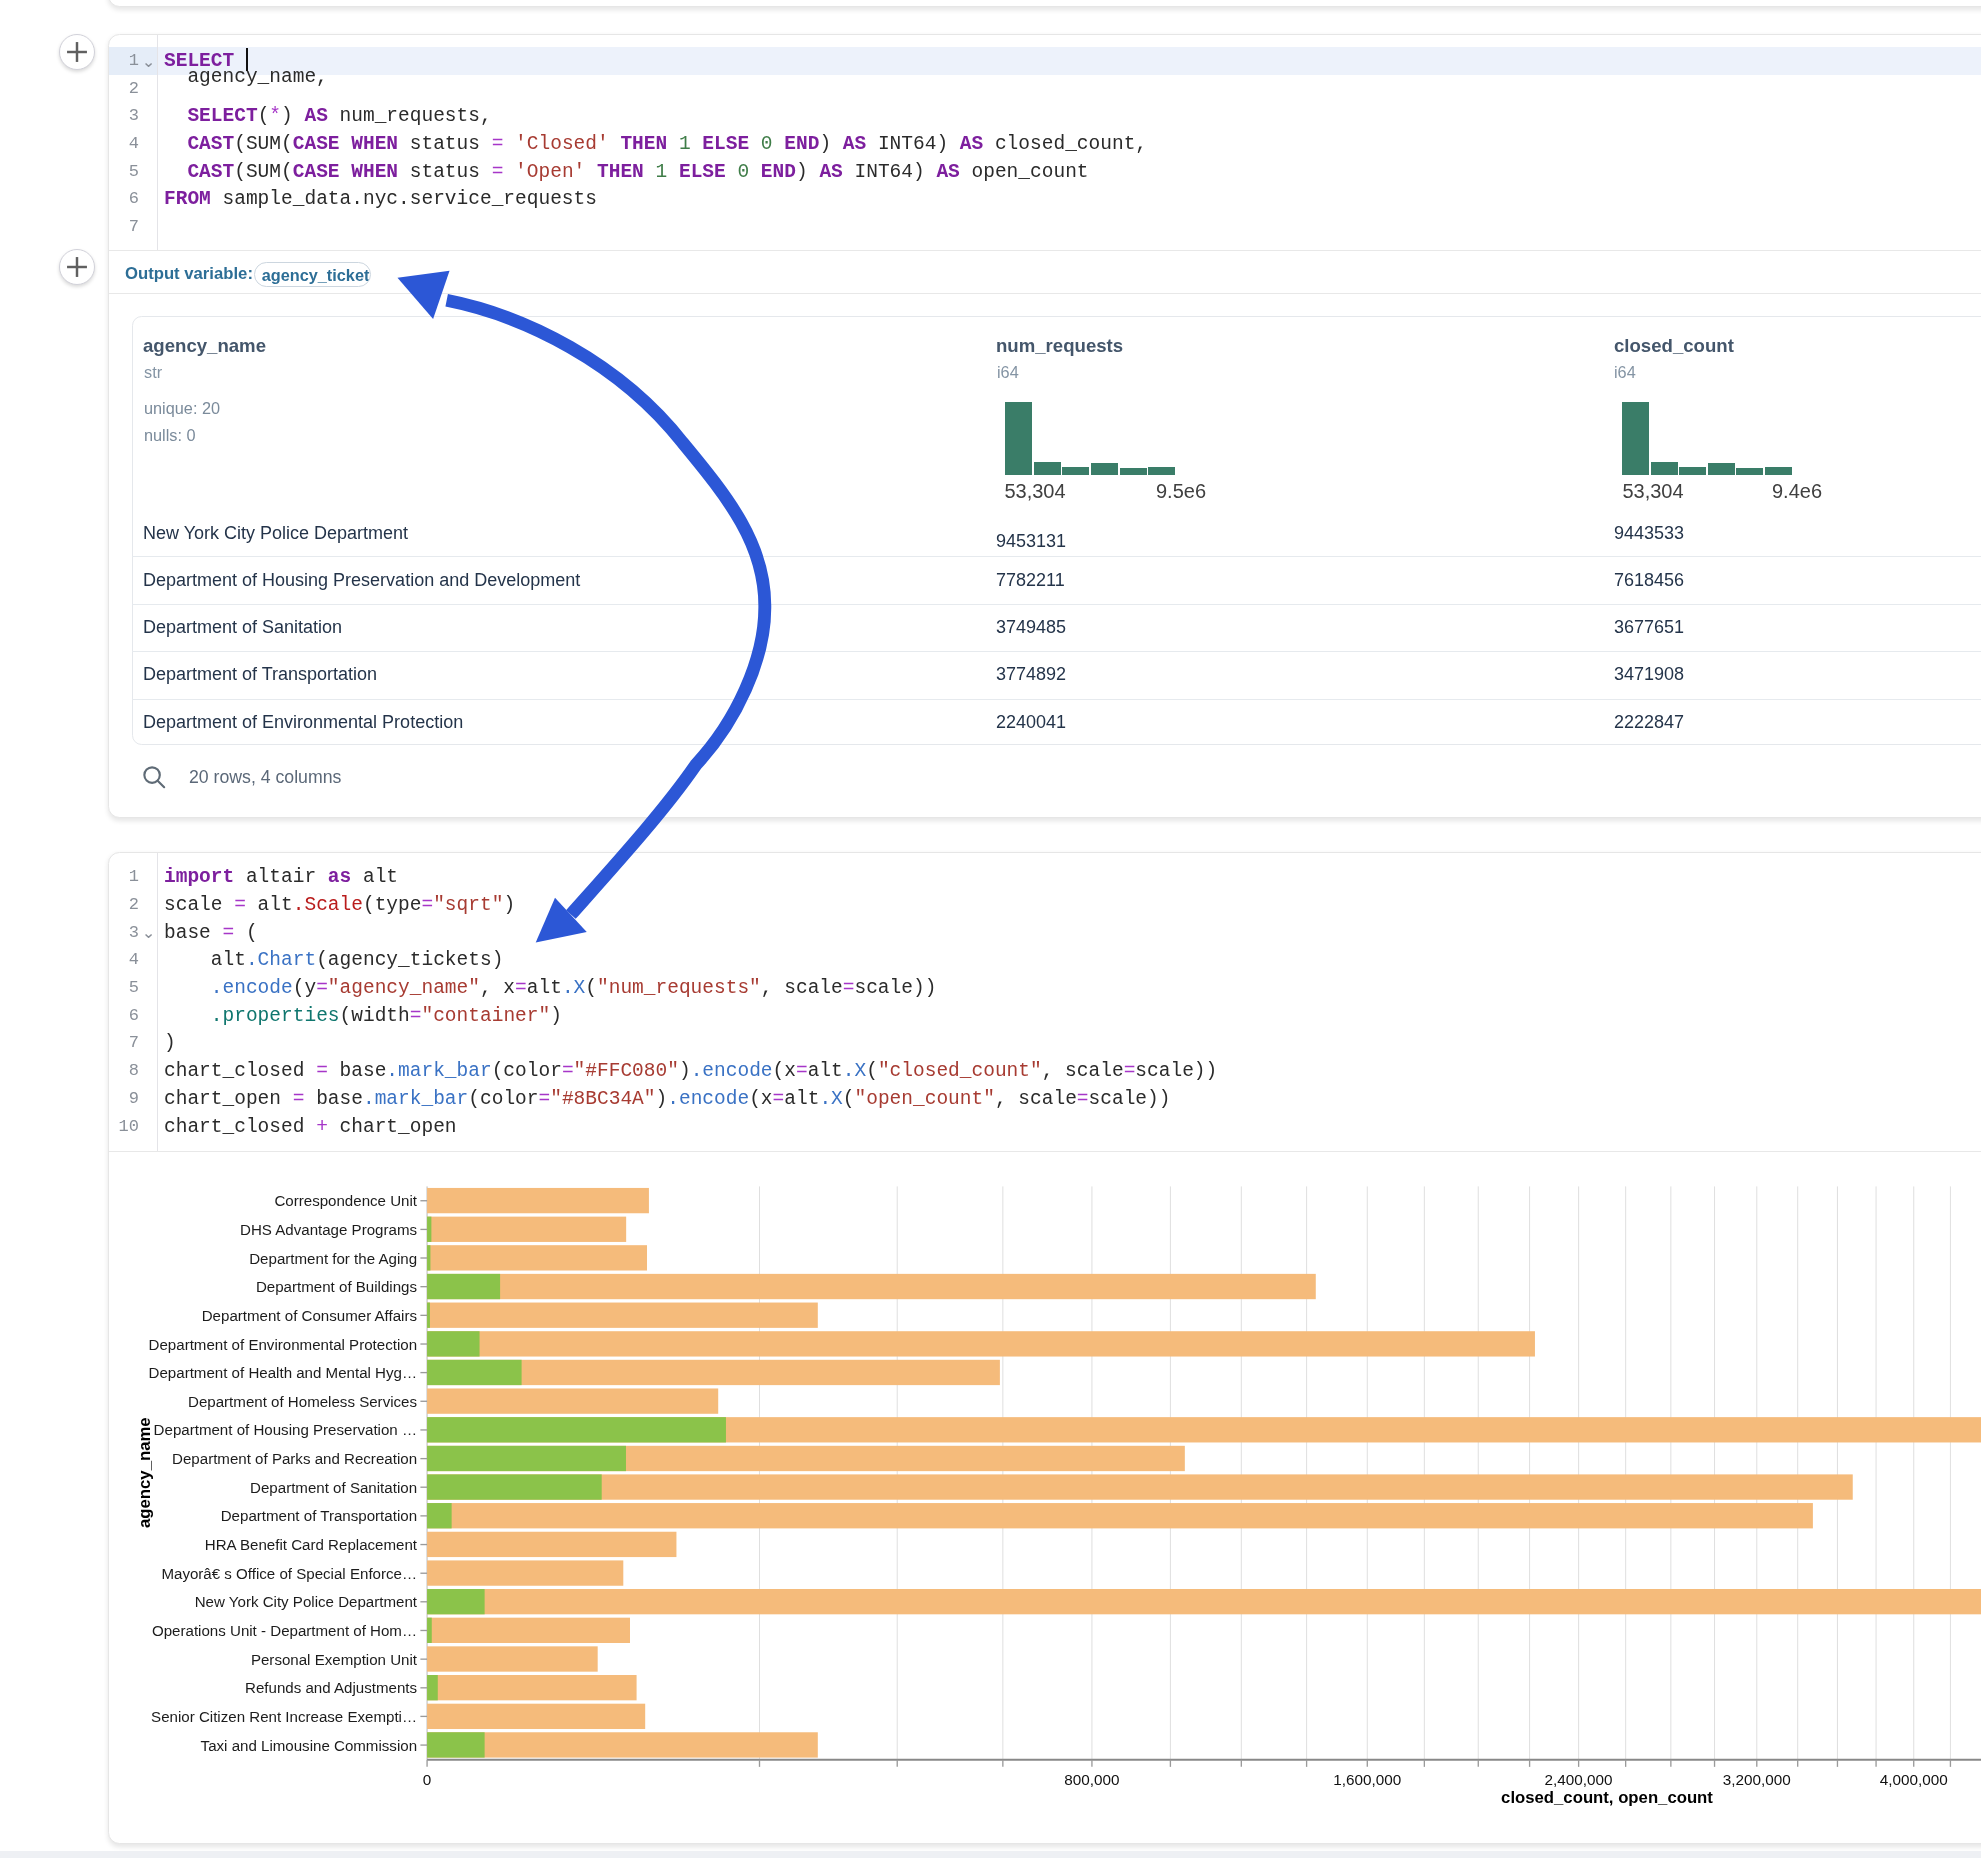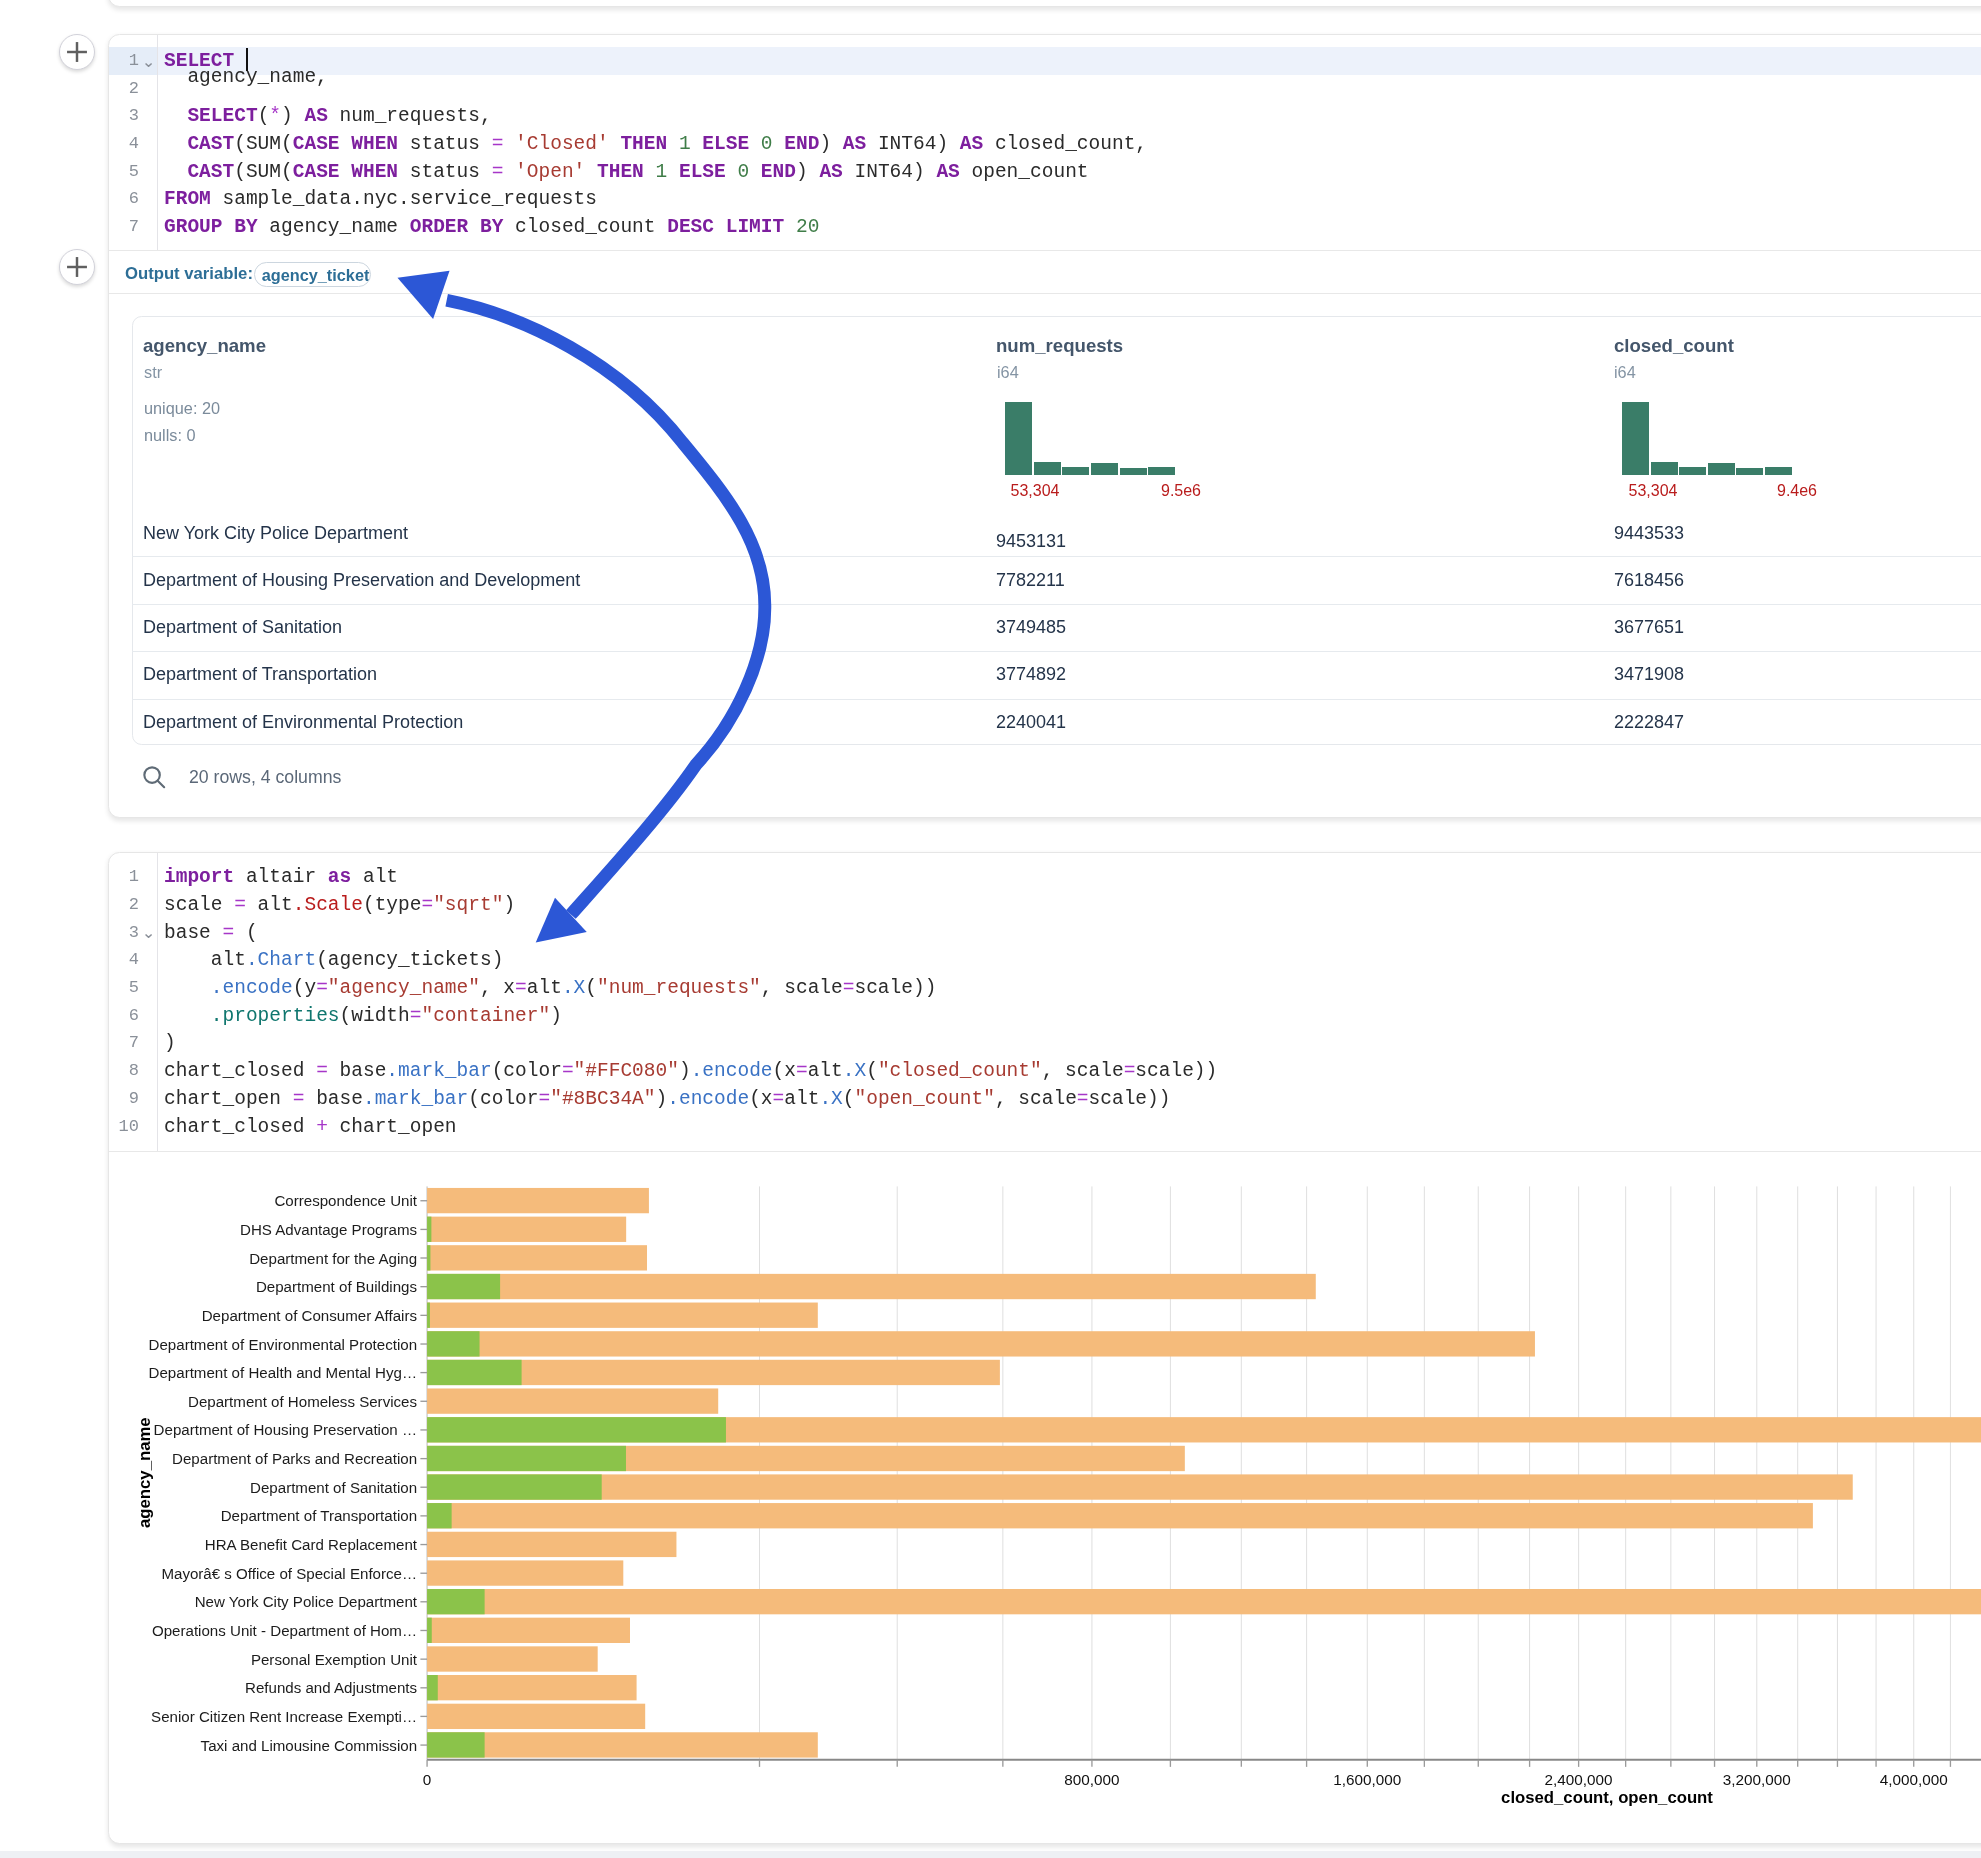--- a/index.html
+++ b/index.html
@@ -7,21 +7,21 @@
  .lnum {position:absolute;left:96px;width:43px;text-align:right;font-size:17px;line-height:28px;color:#8a9099;font-family:"Liberation Mono",monospace}
  .chev {position:absolute;left:141px;font-size:16.3px;line-height:23px;color:#8a8f98;width:15.3px;text-align:center}
  pre.code {position:absolute;left:164px;font-family:"Liberation Mono",monospace;font-size:19.5px;line-height:28px;color:#2b2b2b;white-space:pre}
  pre.code b {font-weight:bold}
  .cursor {display:inline-block;width:1.9px;height:23px;background:#111;vertical-align:-4.8px}
  .hline {position:absolute;height:1px;background:#e8e8e8}
  .rowtxt {position:absolute;transform:translateY(-50%);font-size:18px;color:#24344a}
  .hdr {position:absolute;transform:translateY(-50%);font-size:18.6px;font-weight:bold;color:#44566b}
  .sub {position:absolute;transform:translateY(-50%);font-size:16.3px;color:#8494a4}
  .meta {position:absolute;transform:translateY(-50%);font-size:16.3px;color:#7b8b9b}
- .hlab {position:absolute;transform:translate(-50%,-50%);font-size:16px;color:#b91c1c}
+ .hlab {position:absolute;transform:translate(-50%,-50%);font-size:20px;color:#404040}
 </style></head><body>
 <div id="page">
 
  <div class="card" style="top:-29px;height:36px"></div>
 
  <div style="position:absolute;left:59px;top:34px;width:36px;height:36px;border-radius:50%;background:#fff;border:1.4px solid #d2d2da;box-shadow:0 1.9px 3.8px rgba(0,0,0,0.15)"></div>
  <svg width="36" height="36" viewBox="0 0 38 38" style="position:absolute;left:59px;top:34px">
       <line x1="8.5" y1="19" x2="29.5" y2="19" stroke="#606060" stroke-width="2.6"></line>
       <line x1="19" y1="8.5" x2="19" y2="29.5" stroke="#606060" stroke-width="2.6"></line>
     </svg>
@@ -42,21 +42,20 @@
 <pre class="code" style="top:63px">  agency_name,</pre>
 <div class="lnum" style="top:102px">3</div>
 <pre class="code" style="top:102px">  <b style="color:#7d1f9e">SELECT</b>(<span style="color:#a636c8">*</span>) <b style="color:#7d1f9e">AS</b> num_requests,</pre>
 <div class="lnum" style="top:130px">4</div>
 <pre class="code" style="top:130px">  <b style="color:#7d1f9e">CAST</b>(SUM(<b style="color:#7d1f9e">CASE</b> <b style="color:#7d1f9e">WHEN</b> status <span style="color:#a636c8">=</span> <span style="color:#a73b32">'Closed'</span> <b style="color:#7d1f9e">THEN</b> <span style="color:#3f7d48">1</span> <b style="color:#7d1f9e">ELSE</b> <span style="color:#3f7d48">0</span> <b style="color:#7d1f9e">END</b>) <b style="color:#7d1f9e">AS</b> INT64) <b style="color:#7d1f9e">AS</b> closed_count,</pre>
 <div class="lnum" style="top:158px">5</div>
 <pre class="code" style="top:158px">  <b style="color:#7d1f9e">CAST</b>(SUM(<b style="color:#7d1f9e">CASE</b> <b style="color:#7d1f9e">WHEN</b> status <span style="color:#a636c8">=</span> <span style="color:#a73b32">'Open'</span> <b style="color:#7d1f9e">THEN</b> <span style="color:#3f7d48">1</span> <b style="color:#7d1f9e">ELSE</b> <span style="color:#3f7d48">0</span> <b style="color:#7d1f9e">END</b>) <b style="color:#7d1f9e">AS</b> INT64) <b style="color:#7d1f9e">AS</b> open_count</pre>
 <div class="lnum" style="top:185px">6</div>
 <pre class="code" style="top:185px"><b style="color:#7d1f9e">FROM</b> sample_data.nyc.service_requests</pre>
 <div class="lnum" style="top:213px">7</div>
-<pre class="code" style="top:213px"><b style="color:#7d1f9e">GROUP</b> <b style="color:#7d1f9e">BY</b> agency_name <b style="color:#7d1f9e">ORDER</b> <b style="color:#7d1f9e">BY</b> closed_count <b style="color:#7d1f9e">DESC</b> <b style="color:#7d1f9e">LIMIT</b> <span style="color:#3f7d48">20</span></pre>
  <div class="hline" style="left:109px;width:1872px;top:250px"></div>
 
  <div style="position:absolute;left:125px;top:274px;transform:translateY(-50%);font-size:16.7px;font-weight:bold;color:#2d6e96">Output variable:</div>
  <div style="position:absolute;left:254px;top:262px;width:117px;height:25px;border:1px solid #ccd6df;border-radius:12.4px;overflow:hidden">
    <div style="position:absolute;left:6.7px;top:11.5px;transform:translateY(-50%);font-size:16.3px;font-weight:bold;color:#2d6e96;white-space:nowrap">agency_tickets</div>
  </div>
  <div class="hline" style="left:109px;width:1872px;top:293px"></div>
 
  <div style="position:absolute;left:132px;top:316px;width:1866px;height:429px;border:1px solid #e5e8ec;border-radius:9.6px;background:#fff"></div>
  <div class="hdr" style="left:143px;top:346px">agency_name</div>

